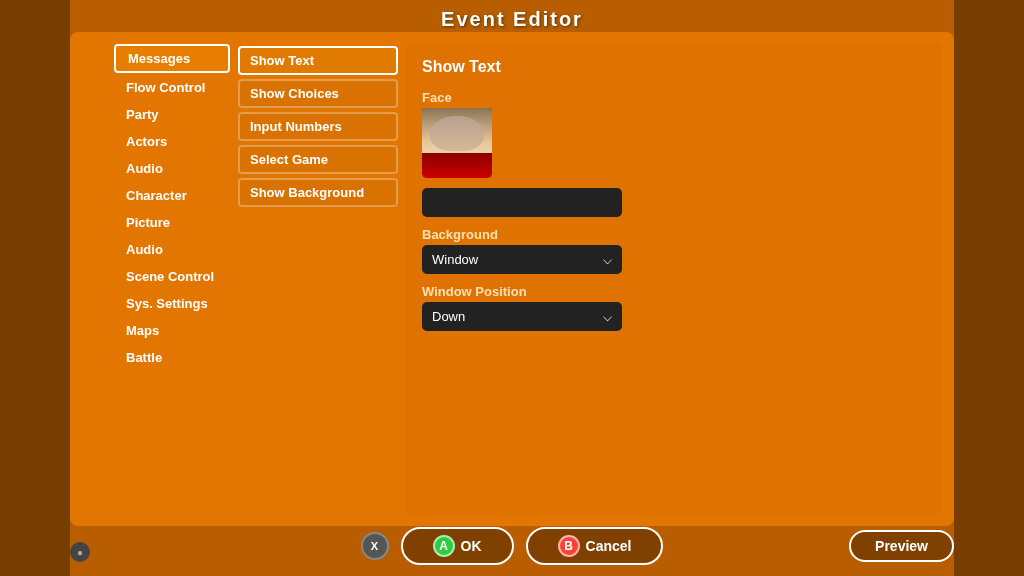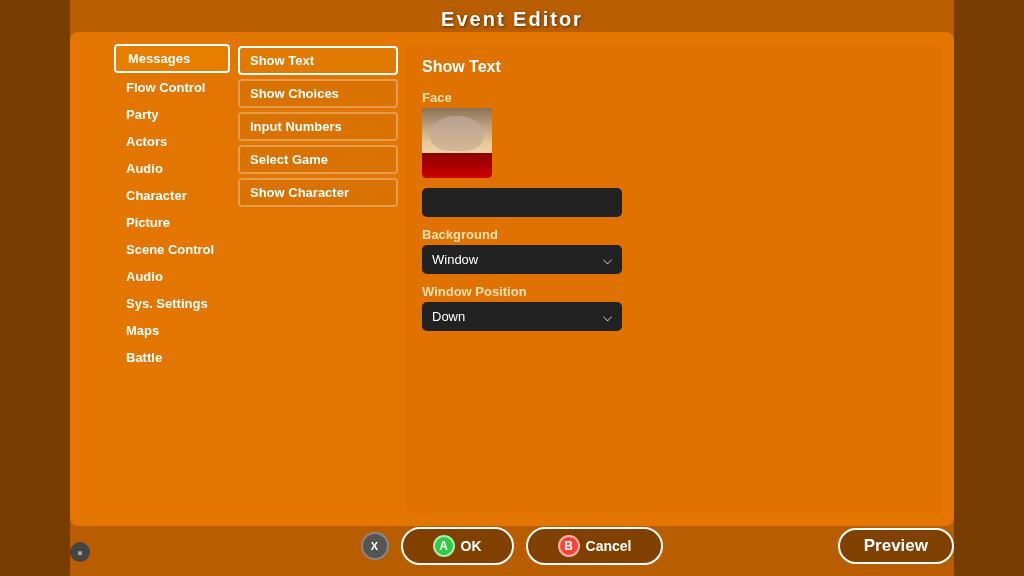--- a/index.html
+++ b/index.html
@@ -268,21 +268,21 @@
     }
     .btn-badge.a { background: #2ecc40; }
     .btn-badge.b { background: #ff4136; }
 
     .preview-btn {
       border-radius: 20px;
       border: 2px solid #fff;
       background: rgba(0,0,0,0.3);
       color: #fff;
       padding: 6px 24px;
-      font-size: 17px;
+      font-size: 14px;
       font-weight: bold;
       cursor: pointer;
       position: absolute;
       right: 0;
     }
 
     .bottom-btn-group {
       display: flex;
       align-items: center;
       gap: 12px;
@@ -320,34 +320,34 @@
 
   <div class="sidebar">
 
   <div class="sidebar-item active">Messages</div>
       <div class="sidebar-item">Flow Control</div>
       <div class="sidebar-item">Party</div>
       <div class="sidebar-item">Actors</div>
       <div class="sidebar-item">Audio</div>
       <div class="sidebar-item">Character</div>
       <div class="sidebar-item">Picture</div>
+      <div class="sidebar-item">Audio</div>
       <div class="sidebar-item">Scene Control</div>
-      <div class="sidebar-item">Audio</div>
       <div class="sidebar-item">Sys. Settings</div>
       <div class="sidebar-item">Maps</div>
       <div class="sidebar-item">Battle</div>
     </div>
 
   <div class="middle-column">
 
   <div class="middle-item active">Show Text</div>
       <div class="middle-item">Show Choices</div>
       <div class="middle-item">Input Numbers</div>
       <div class="middle-item">Select Game</div>
-      <div class="middle-item">Show Character</div>
+      <div class="middle-item">Show Background</div>
     </div>
 
   <div class="content-area">
     <div class="content-title">Show Text</div>
 
     <div>
       <div class="field-label">Face</div>
       <div class="face-box">
         <div class="face-character"></div>
       </div>

